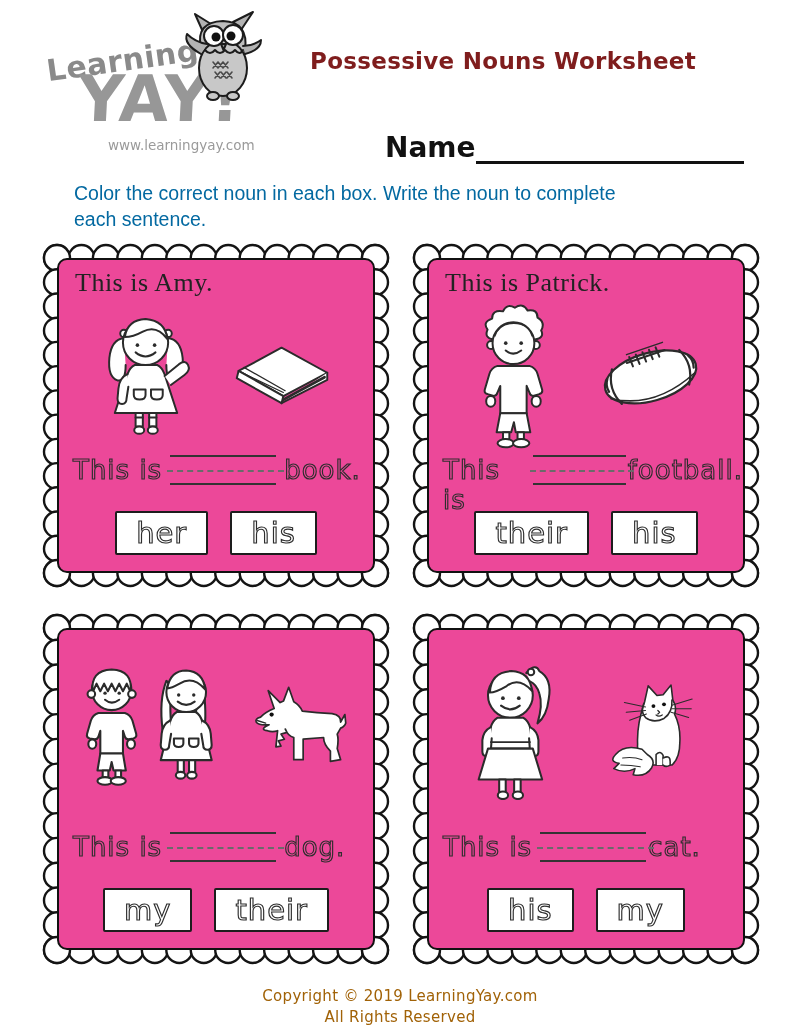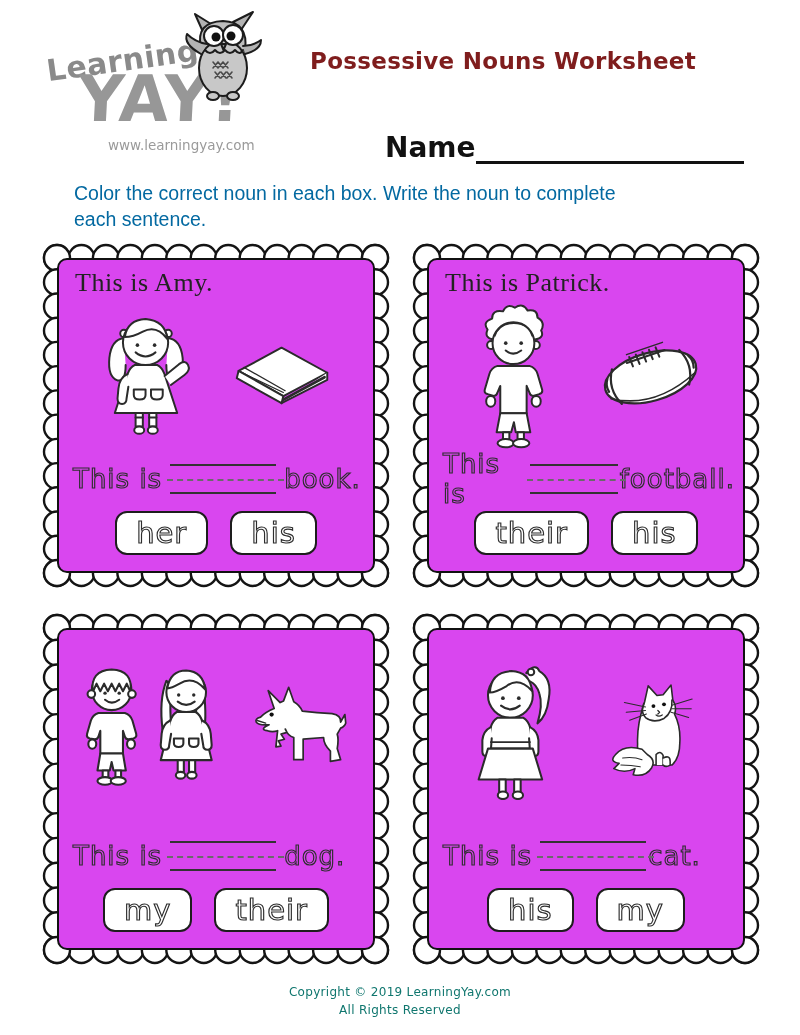--- a/index.html
+++ b/index.html
@@ -37,52 +37,52 @@
 
   
   .cards {
     position:absolute; left:42px; top:243px;
     display:grid; grid-template-columns:348px 348px; grid-template-rows:345px 352px;
     column-gap:22px; row-gap:25px;
   }
   .card { position:relative; }
   .card svg.scallops { position:absolute; left:0; top:0; }
   .card-inner {
-    position:absolute; inset:15px; background:#d946ef; border:2.5px solid #111;
+    position:absolute; inset:15px; background:#ec4899; border:2.5px solid #111;
     border-radius:10px; display:flex; flex-direction:column; z-index:1; overflow:hidden;
   }
   .card-heading {
     font-family:"Liberation Serif", serif; font-weight:normal; font-size:26px;
     color:#222; margin:8px 0 0 16px; letter-spacing:.5px;
   }
   .figures { flex:1; display:flex; align-items:center; justify-content:space-evenly; padding:0 6px; }
 
-  .sentence { display:flex; align-items:center; margin:0 8px 2px 14px; height:48px; }
+  .sentence { display:flex; align-items:flex-start; margin:0 0 2px 14px; height:48px; }
   .trace { color:#3a3a3a; letter-spacing:1px; }
   @supports (-webkit-text-stroke: 1px #000) {
     .trace { color:transparent; -webkit-text-stroke:1.15px #2e2e2e; }
   }
   .sentence .trace { font-size:26px; }
   .blank { width:106px; height:30px; margin:0 8px; position:relative;
            border-top:2px solid #333; border-bottom:2px solid #333; }
   .blank::after {
     content:""; position:absolute; left:-3px; right:-8px; top:13px;
     border-top:2px dashed #6a6a6a;
   }
   .options { display:flex; justify-content:center; gap:22px; margin:6px 0 16px; }
   .option {
-    border:2.5px solid #1d1d1d; border-radius:12px; background:#fff;
+    border:2.5px solid #1d1d1d; border-radius:2px; background:#fff;
     padding:3px 19px; min-width:64px; text-align:center; cursor:pointer;
   }
   .option .trace { font-size:29px; }
 
   
   .footer {
-    position:absolute; left:0; bottom:16px; width:100%; text-align:center;
-    font-size:12px; line-height:1.45; color:#0f766e; letter-spacing:.3px;
+    position:absolute; left:0; bottom:6px; width:100%; text-align:center;
+    font-size:15px; line-height:1.45; color:#a16207; letter-spacing:.3px;
   }
 
   
   .ill { stroke:#2b2b2b; stroke-width:2.2; fill:none; stroke-linecap:round; stroke-linejoin:round; }
 </style>
 </head>
 <body>
 
 <div class="logo">
   <div class="logo-learning">Learning,</div>

